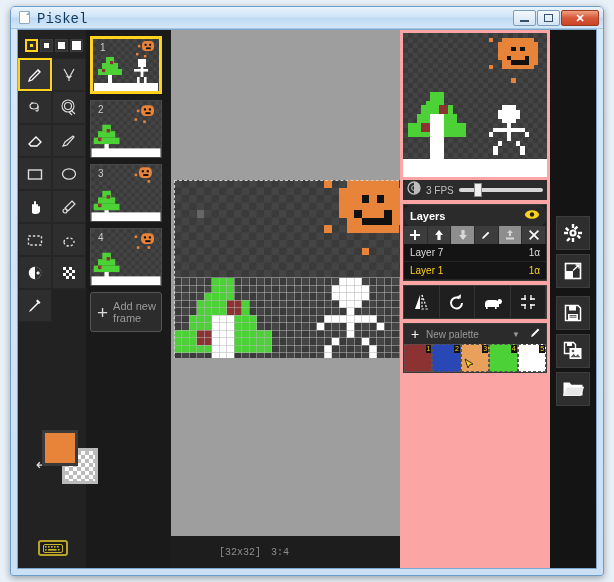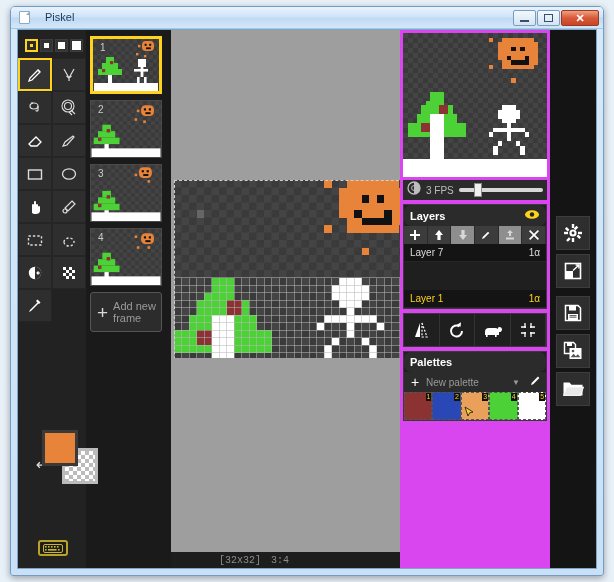--- a/index.html
+++ b/index.html
@@ -17,22 +17,22 @@
     background: linear-gradient(180deg,#d8e9f8 0%,#cbe0f4 100%);
     box-shadow: 0 2px 7px rgba(0,0,0,0.35);
     overflow: hidden;
   }
   #titlebar {
     height: 22px; position: relative;
     background: linear-gradient(180deg,#e9f3fc 0%,#cfe4f7 48%,#bfd9f2 52%,#d3e7f9 100%);
     border-bottom: 1px solid #a9c6e0;
   }
   #titlebar .tlabel {
-    position: absolute; left: 34px; top: 4px;
-    font-size: 11px; color: #14395c;
+    position: absolute; left: 26px; top: 4px;
+    font-size: 14px; color: #14395c; font-family: Liberation Mono, monospace;
   }
   #doc-icon {
     position: absolute; left: 8px; top: 4px; width: 11px; height: 13px;
     background: #fff; border: 1px solid #8fa9bd; border-radius: 1px;
   }
   #doc-icon:after {
     content:""; position:absolute; right:-1px; top:-1px;
     border-width: 0 0 4px 4px; border-style: solid;
     border-color: transparent transparent #8fa9bd transparent;
   }
@@ -121,27 +121,27 @@
     display:flex; align-items:center; gap:5px; padding-left:6px;
   }
   #addframe .plus { font-size:19px; color:#d8d8d8; line-height:1; }
   
   #canvascol { flex:1; background:#9e9e9e; position:relative; overflow:hidden; }
   #canvaswrap {
     position:absolute; left:3px; top:150px; width:240px; height:240px;
   }
   #cgrid { position:absolute; inset:0; }
   #statusbar {
-    position:absolute; left:0; right:0; bottom:0; height:16px;
+    position:absolute; left:0; right:0; bottom:0; height:32px;
     background:#1d1d1d; color:#8d8d8d; font-size:10px;
     font-family:"Liberation Mono", monospace;
     display:flex; align-items:center; padding-left:48px; gap:10px;
   }
   
-  #rightcol { width:150px; background:#d946ef; flex:none; position:relative; }
+  #rightcol { width:150px; background:#fca5a5; flex:none; position:relative; }
   #preview { width:144px; height:144px; margin:3px auto 0; position:relative; overflow:hidden;
     background:
       linear-gradient(45deg,#3a3a3a 25%,transparent 25%,transparent 75%,#3a3a3a 75%),
       linear-gradient(45deg,#3a3a3a 25%,transparent 25%,transparent 75%,#3a3a3a 75%),
       #444;
     background-size:10px 10px; background-position:0 0,5px 5px;
   }
   #fpsbar {
     margin:3px 3px 0 3px; height:20px; background:#2b2b2b;
     display:flex; align-items:center; gap:5px; padding:0 4px;
@@ -159,21 +159,21 @@
   .lbtn {
     flex:1; height:18px; display:flex; align-items:center; justify-content:center;
     border-right:1px solid #2b2b2b; color:#fff;
   }
   .lbtn.dis { background:#8e8e8e; color:#d7d7d7; }
   .layer-row {
     display:flex; justify-content:space-between; padding:3px 6px;
     font-size:10px; color:#ddd; background:#141414;
     border-bottom:1px solid #262626;
   }
-  .layer-row.sel { color:#ffd21e;margin-top:28px; }
+  .layer-row.sel { color:#ffd21e; }
   .tfrow { display:flex; background:#1f1f1f; }
   .tfbtn {
     flex:1; height:32px; display:flex; align-items:center; justify-content:center;
     border-right:1px solid #333; color:#fff;
   }
   #palbar { display:flex; align-items:center; background:#2b2b2b; height:20px; }
   #palbar .pplus { width:22px; text-align:center; color:#fff; font-size:14px; }
   #palname { flex:1; color:#9a9a9a; font-size:10px; }
   #palcaret { width:16px; color:#9a9a9a; font-size:8px; text-align:center; }
   #paledit { width:22px; text-align:center; }
@@ -695,23 +695,20 @@
             <svg width="20" height="20" viewBox="0 0 20 20">
                 <g stroke="#fff" stroke-width="1.3">
                   <path d="M3 7h5M3 13h5M12 7h5M12 13h5M7 3v5M13 3v5M7 12v5M13 12v5"></path>
                 </g>
               </svg>
           </div>
         </div>
       </div>
 
       <div class="panel">
-        <div class="panel-hd">
-          <span>Palettes</span>
-        </div>
         <div id="palbar">
           <span class="pplus">+</span>
           <span id="palname">New palette</span>
           <span id="palcaret">▼</span>
           <span id="paledit">
             <svg width="13" height="13" viewBox="0 0 13 13">
                 <path d="M2 11l.8-2.2L9 2.6l1.4 1.4-6.2 6.2z" fill="#fff"></path>
               </svg>
           </span>
         </div>

